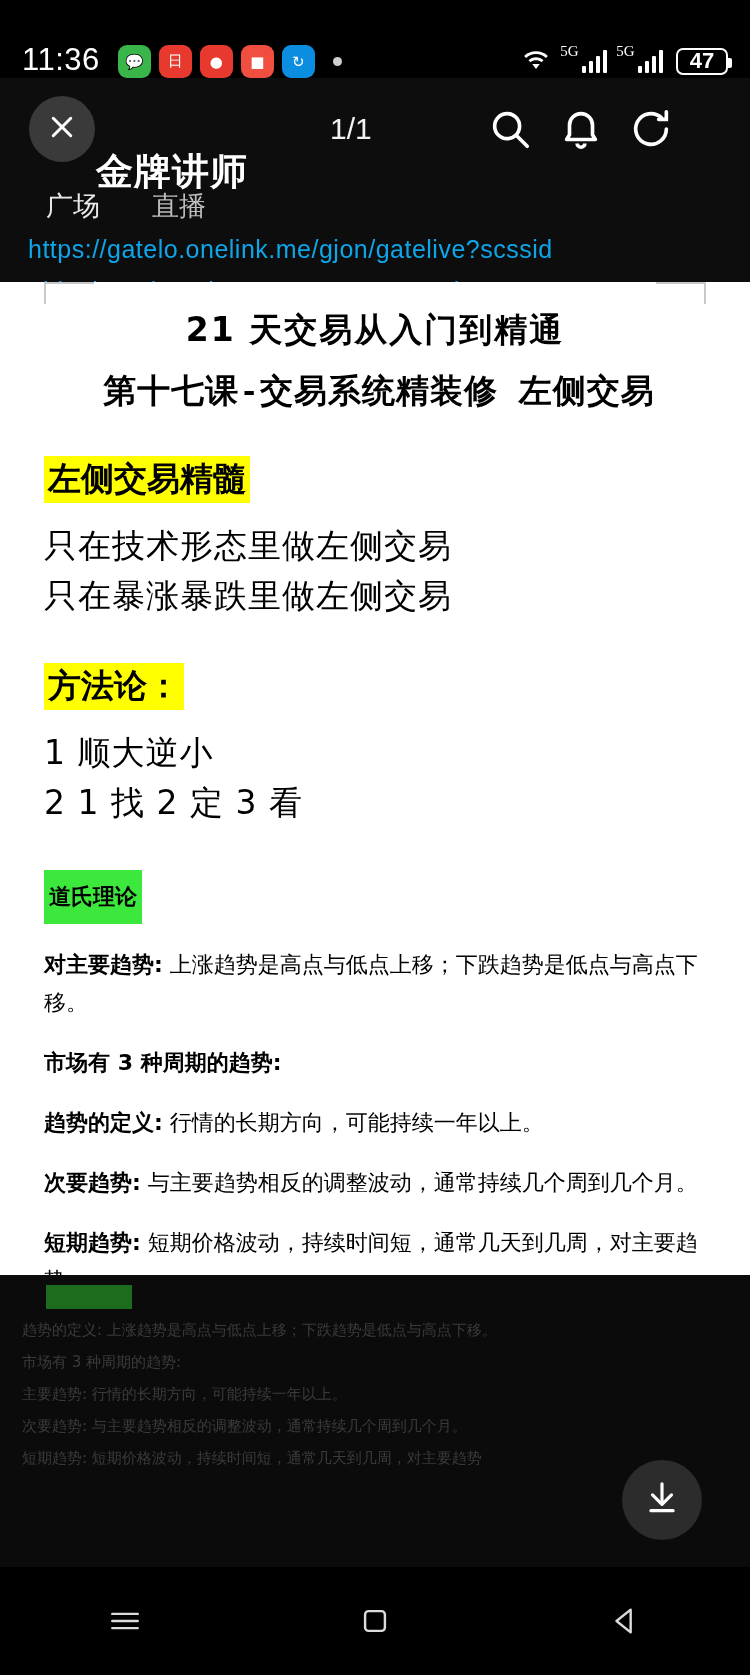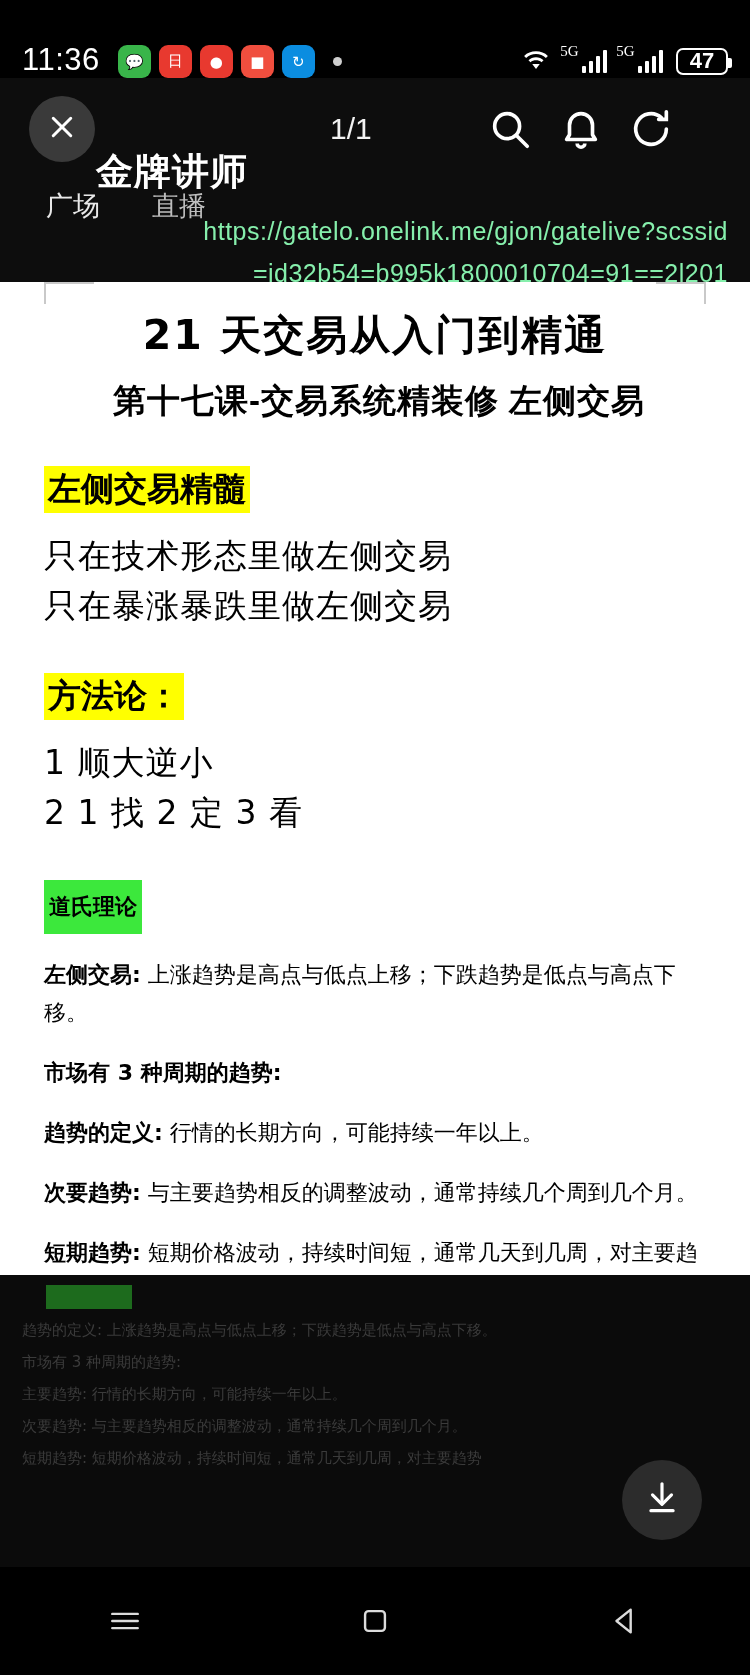--- a/index.html
+++ b/index.html
@@ -133,29 +133,28 @@
     padding-left: 46px;
   }
   .tab {
     font-size: 27px;
     color: #bdbdbd;
   }
   .tab.active { color: #e8e8e8; }
 
   .faint-link {
     position: absolute;
-    left: 28px; top: 132px;
+    left: 28px; top: 150px;
     width: 700px;
     font-size: 25px;
-    color: #86efac;
+    color: #0ea5e9;
     line-height: 42px;
     letter-spacing: 0.5px;
     white-space: nowrap;
     overflow: hidden;
-    text-align: right;
   }
 
   
   .doc {
     position: absolute;
     top: 282px; left: 0;
     width: 750px; height: 993px;
     background: #ffffff;
     color: #000;
     overflow: hidden;
@@ -163,33 +162,33 @@
   .corner {
     position: absolute;
     width: 50px; height: 14px;
     border-top: 2px solid #c9c9c9;
   }
   .corner.tl { left: 44px; top: 0; border-left: 2px solid #c9c9c9; height: 22px; }
   .corner.tr { right: 44px; top: 0; border-right: 2px solid #c9c9c9; height: 22px; }
 
   .doc-title1 {
     text-align: center;
-    font-size: 41px;
+    font-size: 33px;
     font-weight: 700;
     margin-top: 26px;
     letter-spacing: 2px;
     font-family: "DejaVu Sans", "Liberation Sans", sans-serif;
   }
   .doc-title2 {
     text-align: center;
     font-size: 33px;
     font-weight: 700;
     margin-top: 16px;
     letter-spacing: 1px;
-    font-family: Liberation Sans, sans-serif;
+    font-family: Liberation Mono, monospace;
     padding-left: 8px;
   }
   .sec {
     margin-left: 44px;
     margin-right: 39px;
   }
   .hl-yellow {
     background: #ffff00;
     display: inline-block;
     font-size: 33px;
@@ -374,21 +373,21 @@
       <div class="line-big mt-18">1 顺大逆小</div>
       <div class="line-big">2 1 找  2 定  3 看</div>
     </div>
 
     <div class="sec mt-42">
       <span class="hl-green">道氏理论</span>
     </div>
 
     <div class="sec">
       <div class="para">
-        <b>左侧交易:</b><span> 上涨趋势是高点与低点上移；下跌趋势是低点与高点下移。</span>
+        <b>对主要趋势:</b><span> 上涨趋势是高点与低点上移；下跌趋势是低点与高点下移。</span>
       </div>
       <div class="para">
         <b>市场有 3 种周期的趋势:</b><span></span>
       </div>
       <div class="para">
         <b>趋势的定义:</b><span> 行情的长期方向，可能持续一年以上。</span>
       </div>
       <div class="para">
         <b>次要趋势:</b><span> 与主要趋势相反的调整波动，通常持续几个周到几个月。</span>
       </div>

